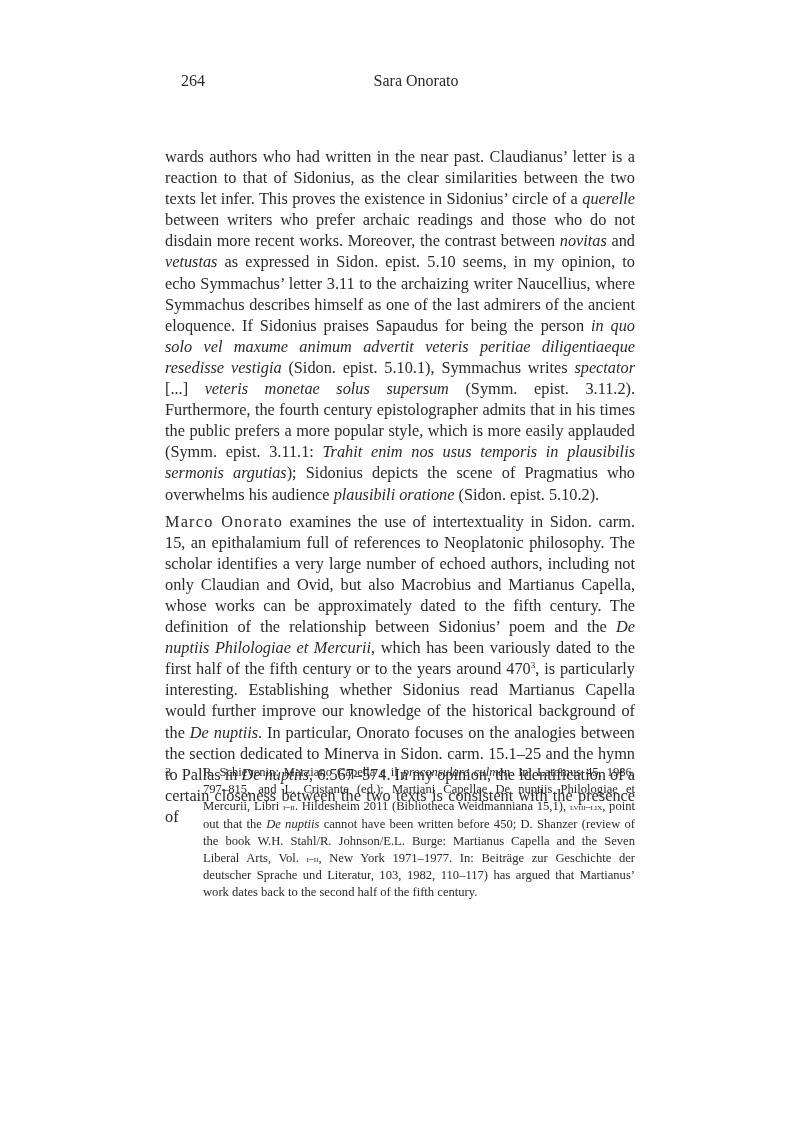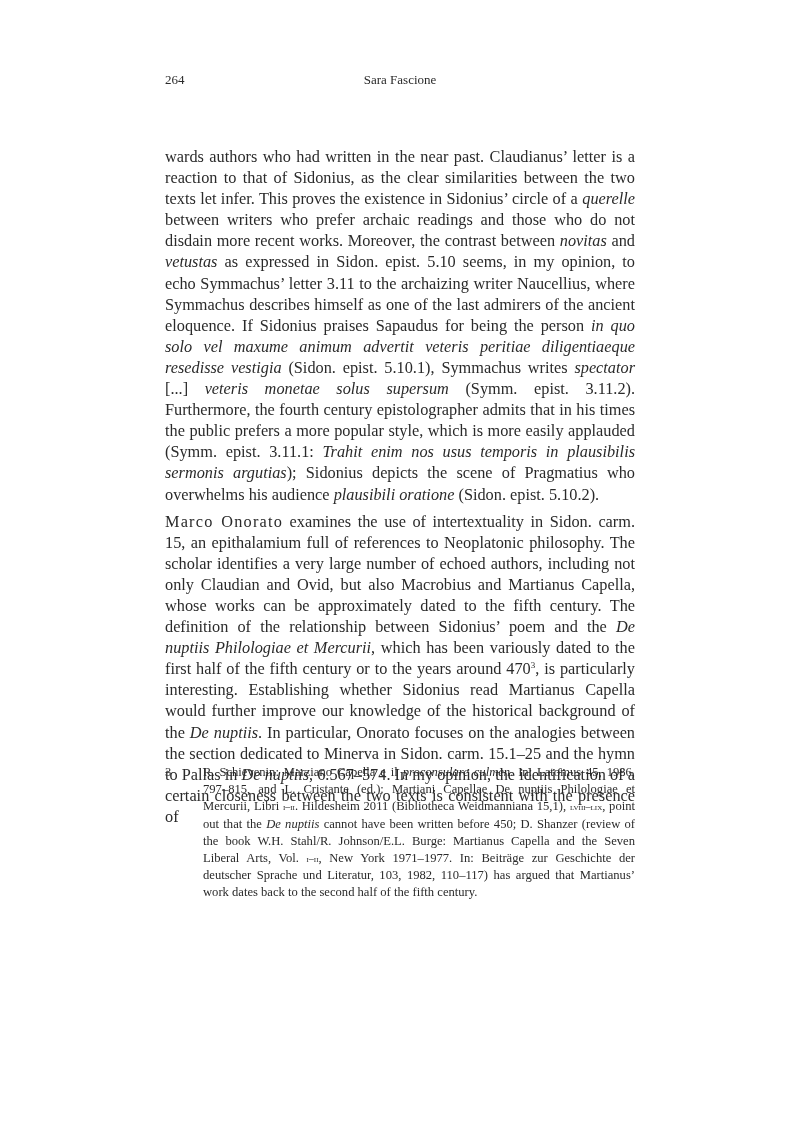--- a/index.html
+++ b/index.html
@@ -1,40 +1,40 @@
 <!DOCTYPE html>
 <html><head>
 <meta charset="utf-8">
 <style>
   html, body { margin: 0; padding: 0; background: #ffffff; }
   body { width: 799px; height: 1131px; position: relative; overflow: hidden;
          font-family: "Liberation Serif", "DejaVu Serif", serif; color: #2a2a2a; }
-  .header { position: absolute; top: 72px; left: 165px; width: 470px; height: 16px;
-            font-size: 13px; }
+  .header { position: absolute; top: 72px; left: 181px; width: 470px; height: 16px;
+            font-size: 16px; }
   .header .pageno { position: absolute; left: 0; top: 0; }
   .header .running { position: absolute; left: 0; right: 0; top: 0; text-align: center; }
   .body { position: absolute; top: 146px; left: 165px; width: 470px;
           font-size: 16.3px; line-height: 21.1px; text-align: justify; hyphens: manual; }
   .body p { margin: 0; }
   .body p + p { margin-top: 6px; }
   .sc { letter-spacing: 1.2px; }
   .sup { font-size: 9px; vertical-align: super; line-height: 0; }
   .footnotes { position: absolute; top: 764px; left: 165px; width: 470px;
                font-size: 12.6px; line-height: 17.2px; }
   .fn { position: relative; padding-left: 38px; text-align: justify; }
   .fn .num { position: absolute; left: 0; top: 0; }
   .smallcaps { font-variant: small-caps; font-size: 10px; }
   i { }
 </style>
 </head>
 <body>
 
 <div class="header">
   <span class="pageno">264</span>
-  <span class="running">Sara Fascione</span>
+  <span class="running">Sara Onorato</span>
 </div>
 
 <div class="body">
   <p>wards authors who had written in the near past. Claudianus’ letter is a reac­tion to that of Sidonius, as the clear similarities between the two texts let infer. This proves the existence in Sidonius’ circle of a <i>querelle</i> between writ­ers who prefer archaic readings and those who do not disdain more recent works. Moreover, the contrast between <i>novitas</i> and <i>vetustas</i> as expressed in Sidon. epist. 5.10 seems, in my opinion, to echo Symmachus’ letter 3.11 to the archaizing writer Naucellius, where Symmachus describes himself as one of the last admirers of the ancient eloquence. If Sidonius praises Sapaudus for being the person <i>in quo solo vel maxume animum advertit veteris peritiae diligen­tiaeque resedisse vestigia</i> (Sidon. epist. 5.10.1), Symmachus writes <i>spectator</i> [...] <i>veteris monetae solus supersum</i> (Symm. epist. 3.11.2). Furthermore, the fourth century epistolographer admits that in his times the public prefers a more popular style, which is more easily applauded (Symm. epist. 3.11.1: <i>Trahit enim nos usus temporis in plausibilis sermonis argutias</i>); Sidonius depicts the scene of Pragmatius who overwhelms his audience <i>plausibili oratione</i> (Sidon. epist. 5.10.2).</p>
   <p><span class="sc">Marco Onorato</span> examines the use of intertextuality in Sidon. carm. 15, an epithalamium full of references to Neoplatonic philosophy. The scholar identifies a very large number of echoed authors, including not only Claudian and Ovid, but also Macrobius and Martianus Capella, whose works can be approximately dated to the fifth century. The definition of the relationship between Sidonius’ poem and the <i>De nuptiis Philologiae et Mercurii</i>, which has been variously dated to the first half of the fifth century or to the years around 470<span class="sup">3</span>, is particularly interesting. Establishing whether Sidonius read Martianus Capella would further improve our knowledge of the historical background of the <i>De nuptiis</i>. In particular, Onorato focuses on the analogies between the section dedicated to Minerva in Sidon. carm. 15.1–25 and the hymn to Pallas in <i>De nuptiis</i>, 6.567–574. In my opinion, the identification of a certain closeness between the two texts is consistent with the presence of</p>
 </div>
 
 <div class="footnotes">
   <div class="fn">
     <span class="num">3</span>

